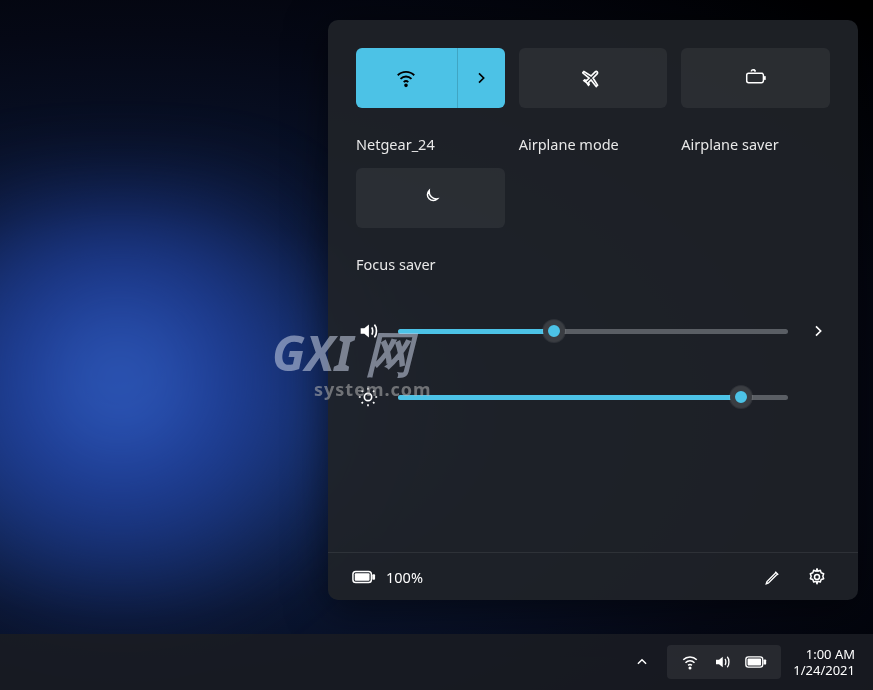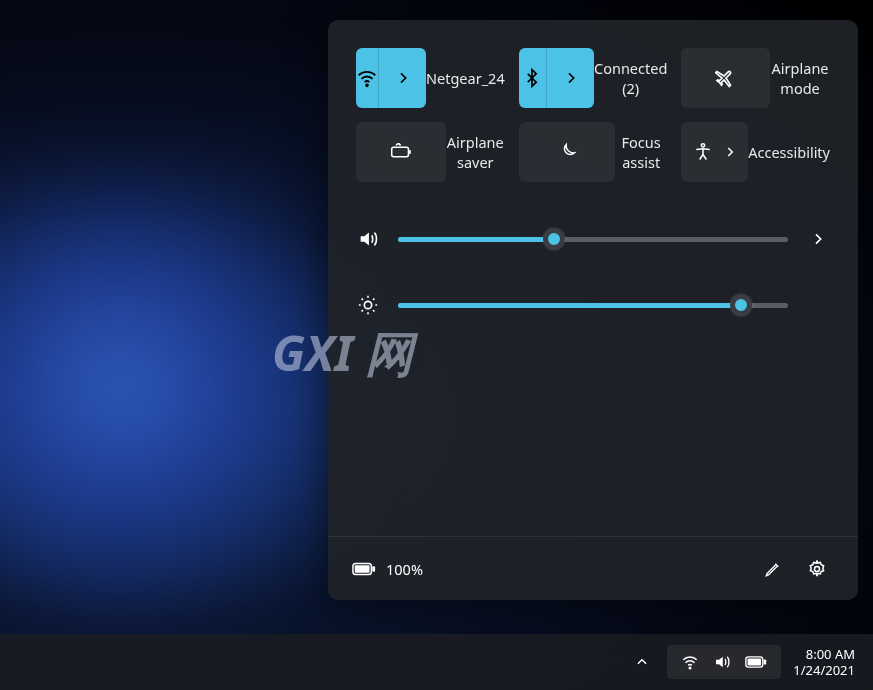--- a/index.html
+++ b/index.html
@@ -39,21 +39,21 @@
   right: 15px;
   top: 20px;
   width: 530px;
   height: 580px;
   background: rgba(32,35,40,0.92);
   border-radius: 10px;
   padding: 28px 28px 0 28px;
   box-shadow: 0 8px 40px rgba(0,0,0,0.5);
 }
 .tiles { display: grid; grid-template-columns: repeat(3, 1fr); gap: 14px; }
-.tile-group { display: flex; flex-direction: row; align-items: center; gap: 0; }
+.tile-group { display: flex; flex-direction: column; align-items: flex-start; gap: 26px; }
 .tile {
   width: 100%;
   height: 60px;
   border-radius: 6px;
   display: flex;
   align-items: center;
   justify-content: center;
   cursor: pointer;
 }
 .tile.active { background: #4cc2e6; color: #000; }
@@ -89,21 +89,21 @@
   border-radius: 50%;
   background: #4cc2e6;
   border: 5px solid #3a3d42;
   transform: translate(-50%, -50%);
   box-shadow: 0 0 0 1px rgba(255,255,255,0.08);
 }
 .slider-chevron { width: 24px; display:flex; justify-content:center; cursor:pointer; }
 .panel-footer {
   position: absolute;
   left: 0; right: 0; bottom: 0;
-  height: 64px;
+  height: 48px;
   border-top: 1px solid rgba(255,255,255,0.08);
   display: flex;
   align-items: center;
   padding: 0 24px;
   gap: 10px;
 }
 .panel-footer .spacer { flex: 1; }
 .footer-btn { width: 34px; height: 34px; display:flex; align-items:center; justify-content:center; border-radius:4px; cursor:pointer; }
 .taskbar {
   position: absolute;
@@ -127,20 +127,21 @@
 .clock { text-align: right; font-size: 13px; line-height: 1.25; cursor:pointer; }
 svg { display: block; }
 </style>
 </head>
 <body>
 
 <div class="bloom-swirl"></div>
 
 <div class="watermark">
   <span>GXI 网</span>
+  <span class="small">system.com</span>
 </div>
 
 <div class="panel">
 
   <div class="tiles">
 
     <div class="tile-group">
       <div class="tile active split">
         <div class="split-main">
           <svg width="22" height="22" viewBox="0 0 24 24" fill="none" stroke="#000" stroke-width="2">
@@ -152,35 +153,20 @@
         </div>
         <div class="split-chevron">
           <svg width="16" height="16" viewBox="0 0 24 24" fill="none" stroke="#000" stroke-width="2.5">
               <path d="M9 5l7 7-7 7"></path>
             </svg>
         </div>
       </div>
       <div class="tile-label">Netgear_24</div>
     </div>
 
-    <div class="tile-group">
-      <div class="tile active split">
-        <div class="split-main">
-          <svg width="20" height="20" viewBox="0 0 24 24" fill="none" stroke="#000" stroke-width="2">
-              <path d="M7 7l10 10-5 5V2l5 5L7 17"></path>
-            </svg>
-        </div>
-        <div class="split-chevron">
-          <svg width="16" height="16" viewBox="0 0 24 24" fill="none" stroke="#000" stroke-width="2.5">
-              <path d="M9 5l7 7-7 7"></path>
-            </svg>
-        </div>
-      </div>
-      <div class="tile-label">Connected (2)</div>
-    </div>
 
     <div class="tile-group">
       <div class="tile inactive">
         <svg width="22" height="22" viewBox="0 0 24 24" fill="none" stroke="#fff" stroke-width="1.8">
             <path d="M21 14l-9-2V6c0-1-.5-2-1.5-2S9 5 9 6v6l-9 2v2l9-1v4l-2 1v1l3.5-.5L14 21v-1l-2-1v-4l9 1z" transform="rotate(45 12 12)"></path>
           </svg>
       </div>
       <div class="tile-label">Airplane mode</div>
     </div>
 
@@ -195,37 +181,23 @@
       </div>
       <div class="tile-label">Airplane saver</div>
     </div>
 
     <div class="tile-group">
       <div class="tile inactive">
         <svg width="20" height="20" viewBox="0 0 24 24" fill="none" stroke="#fff" stroke-width="1.8">
             <path d="M21 13A9 9 0 0 1 11 3a7 7 0 1 0 10 10z"></path>
           </svg>
       </div>
-      <div class="tile-label">Focus assist</div>
-    </div>
-
-    <div class="tile-group">
-      <div class="tile inactive" style="justify-content:center; gap:0;">
-        <svg width="20" height="20" viewBox="0 0 24 24" fill="none" stroke="#fff" stroke-width="1.8">
-            <circle cx="12" cy="4" r="2"></circle>
-            <path d="M4 9l8-1 8 1M12 8v7m0 0l-4 6m4-6l4 6"></path>
-          </svg>
-        <span class="chev-inline">
-          <svg width="14" height="14" viewBox="0 0 24 24" fill="none" stroke="#fff" stroke-width="2.5">
-              <path d="M9 5l7 7-7 7"></path>
-            </svg>
-        </span>
-      </div>
-      <div class="tile-label">Accessibility</div>
-    </div>
+      <div class="tile-label">Focus saver</div>
+    </div>
+
 
   </div>
 
   <div class="sliders">
 
     <div class="slider-row">
       <div class="icon-slot">
         <svg width="22" height="22" viewBox="0 0 24 24" fill="none" stroke="#fff" stroke-width="1.8">
             <path d="M4 9v6h4l5 4V5L8 9H4z" fill="#fff" stroke="none"></path>
             <path d="M16 8c1.5 1.5 1.5 6.5 0 8"></path>
@@ -300,16 +272,16 @@
         <path d="M16 8c1.5 1.5 1.5 6.5 0 8"></path>
         <path d="M19 5c3 3 3 11 0 14"></path>
       </svg>
     <svg width="22" height="14" viewBox="0 0 26 14" fill="none" stroke="#fff" stroke-width="1.6">
         <rect x="1" y="1" width="20" height="12" rx="3"></rect>
         <rect x="3" y="3" width="16" height="8" fill="#fff" stroke="none" rx="1"></rect>
         <rect x="22" y="4" width="3" height="6" fill="#fff" stroke="none" rx="1"></rect>
       </svg>
   </div>
   <div class="clock">
-    <div>8:00 AM</div>
+    <div>1:00 AM</div>
     <div>1/24/2021</div>
   </div>
 </div>
 
 </body></html>

